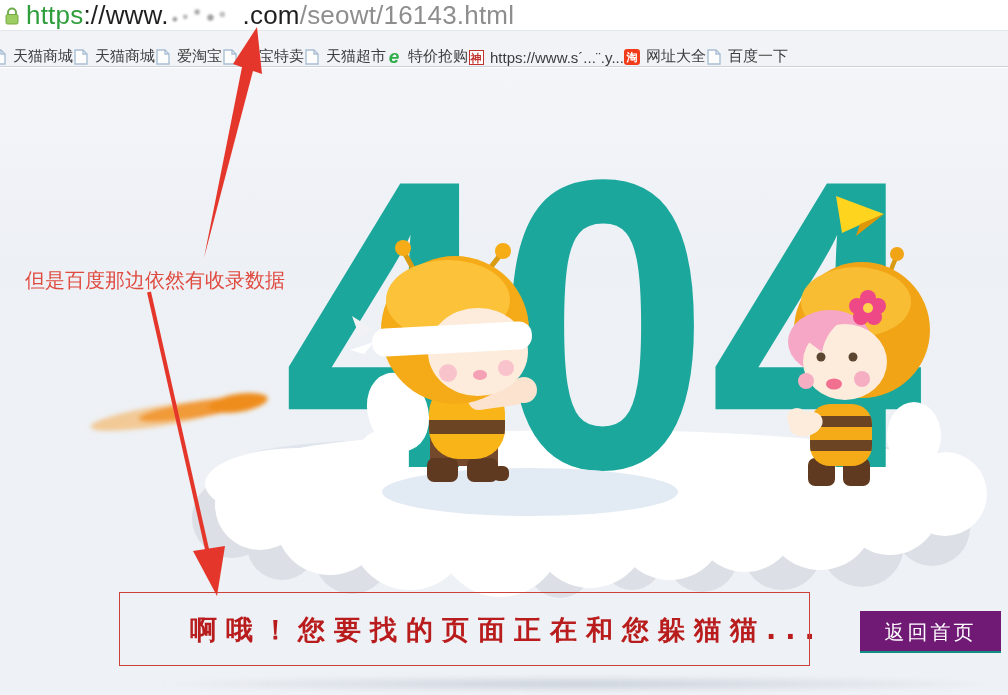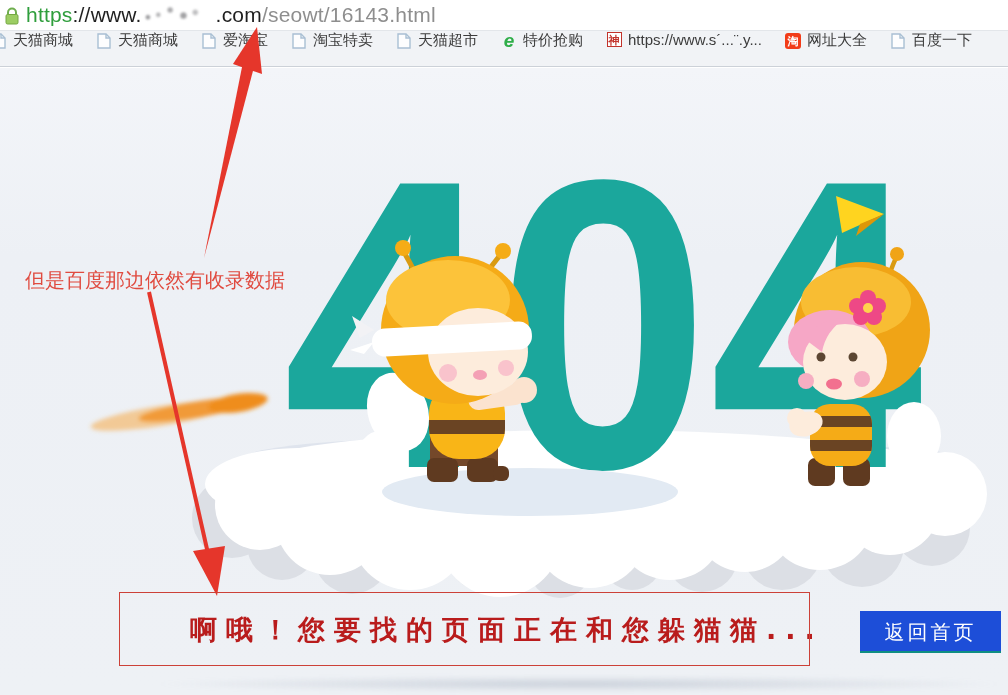--- a/index.html
+++ b/index.html
@@ -7,41 +7,41 @@
     width:1008px;height:695px;position:relative;overflow:hidden;
     font-family:"Liberation Sans","DejaVu Sans",sans-serif;
     background:#fff;
   }
   
   .addressbar{
     position:absolute;left:0;top:0;width:1008px;height:30px;
     background:#ffffff;display:flex;align-items:center;
   }
   .lock{width:16px;height:18px;margin:2px 6px 0 4px;flex:0 0 auto;}
-  .url{font-size:21px;letter-spacing:.2px;white-space:nowrap;}
+  .url{font-size:26px;letter-spacing:.2px;white-space:nowrap;}
   .u-https{color:#2f9e3c;}
   .u-www{color:#1f1f1f;}
   .u-tld{color:#1f1f1f;}
   .u-path{color:#8e8e8e;}
   .u-smudge{display:inline-block;width:74px;height:16px;position:relative;vertical-align:baseline;}
   .u-smudge::before{
     content:"";position:absolute;inset:0;
     background:
       radial-gradient(circle at 8% 70%, rgba(70,70,75,.55) 1.5px, transparent 3px),
       radial-gradient(circle at 22% 55%, rgba(70,70,75,.4) 1.5px, transparent 3px),
       radial-gradient(circle at 38% 25%, rgba(70,70,75,.45) 2px, transparent 3.5px),
       radial-gradient(circle at 56% 60%, rgba(70,70,75,.5) 2.5px, transparent 4px),
       radial-gradient(circle at 72% 40%, rgba(70,70,75,.35) 2px, transparent 3.5px);
     filter:blur(1px);
   }
   
   .bookmarkbar{
     position:absolute;left:0;top:30px;width:1008px;height:37px;
     background:#f1f3f6;border-top:1px solid #e3e6ea;border-bottom:1px solid #ccd1d8;
-    display:flex;align-items:flex-start;gap:23px;box-sizing:border-box;overflow:hidden;
+    display:flex;align-items:flex-end;box-sizing:border-box;overflow:hidden;
   }
   .bm{display:flex;align-items:center;gap:6px;white-space:nowrap;cursor:pointer;flex:0 0 auto;}
   .bm:first-child{margin-left:-9px;}
   .bm-label{font-size:15px;color:#3c3c3c;}
   .ic{width:16px;height:16px;display:flex;align-items:center;justify-content:center;flex:0 0 auto;}
   .ic-e{color:#2fae49;font-weight:bold;font-style:italic;font-size:19px;line-height:16px;}
   .ic-shen{width:15px;height:15px;border:1.5px solid #c2332b;background:#fff;color:#c2332b;
     font-size:11px;line-height:15px;text-align:center;box-sizing:border-box;font-weight:bold;}
   .ic-tao{width:16px;height:16px;border-radius:3px;background:#f23c19;color:#fff;
     font-size:11px;line-height:16px;text-align:center;font-weight:bold;}
@@ -68,21 +68,21 @@
     border:1px solid #cc4138;z-index:6;
   }
   
   .msg{
     position:absolute;left:153px;top:612px;z-index:4;
     font-size:27px;font-weight:bold;letter-spacing:9px;color:#b91c1c;
     font-family:"DejaVu Sans","Liberation Sans",sans-serif;white-space:nowrap;margin-left:37px;
   }
   .home-btn{
     position:absolute;left:860px;top:611px;width:141px;height:42px;z-index:4;
-    background:#1d4ed8;border:none;border-bottom:2px solid #0f8e83;
+    background:#701a75;border:none;border-bottom:2px solid #0f8e83;
     color:#fff;font-size:20px;letter-spacing:3px;text-align:center;line-height:40px;
     cursor:pointer;font-family:"Liberation Sans","DejaVu Sans",sans-serif;
   }
   .bottom-shadow{
     position:absolute;left:150px;top:676px;width:858px;height:16px;z-index:2;
     background:radial-gradient(ellipse at 50% 50%, rgba(150,162,180,.40), rgba(150,162,180,0) 70%);
     filter:blur(2px);
   }
 </style>
 </head>

